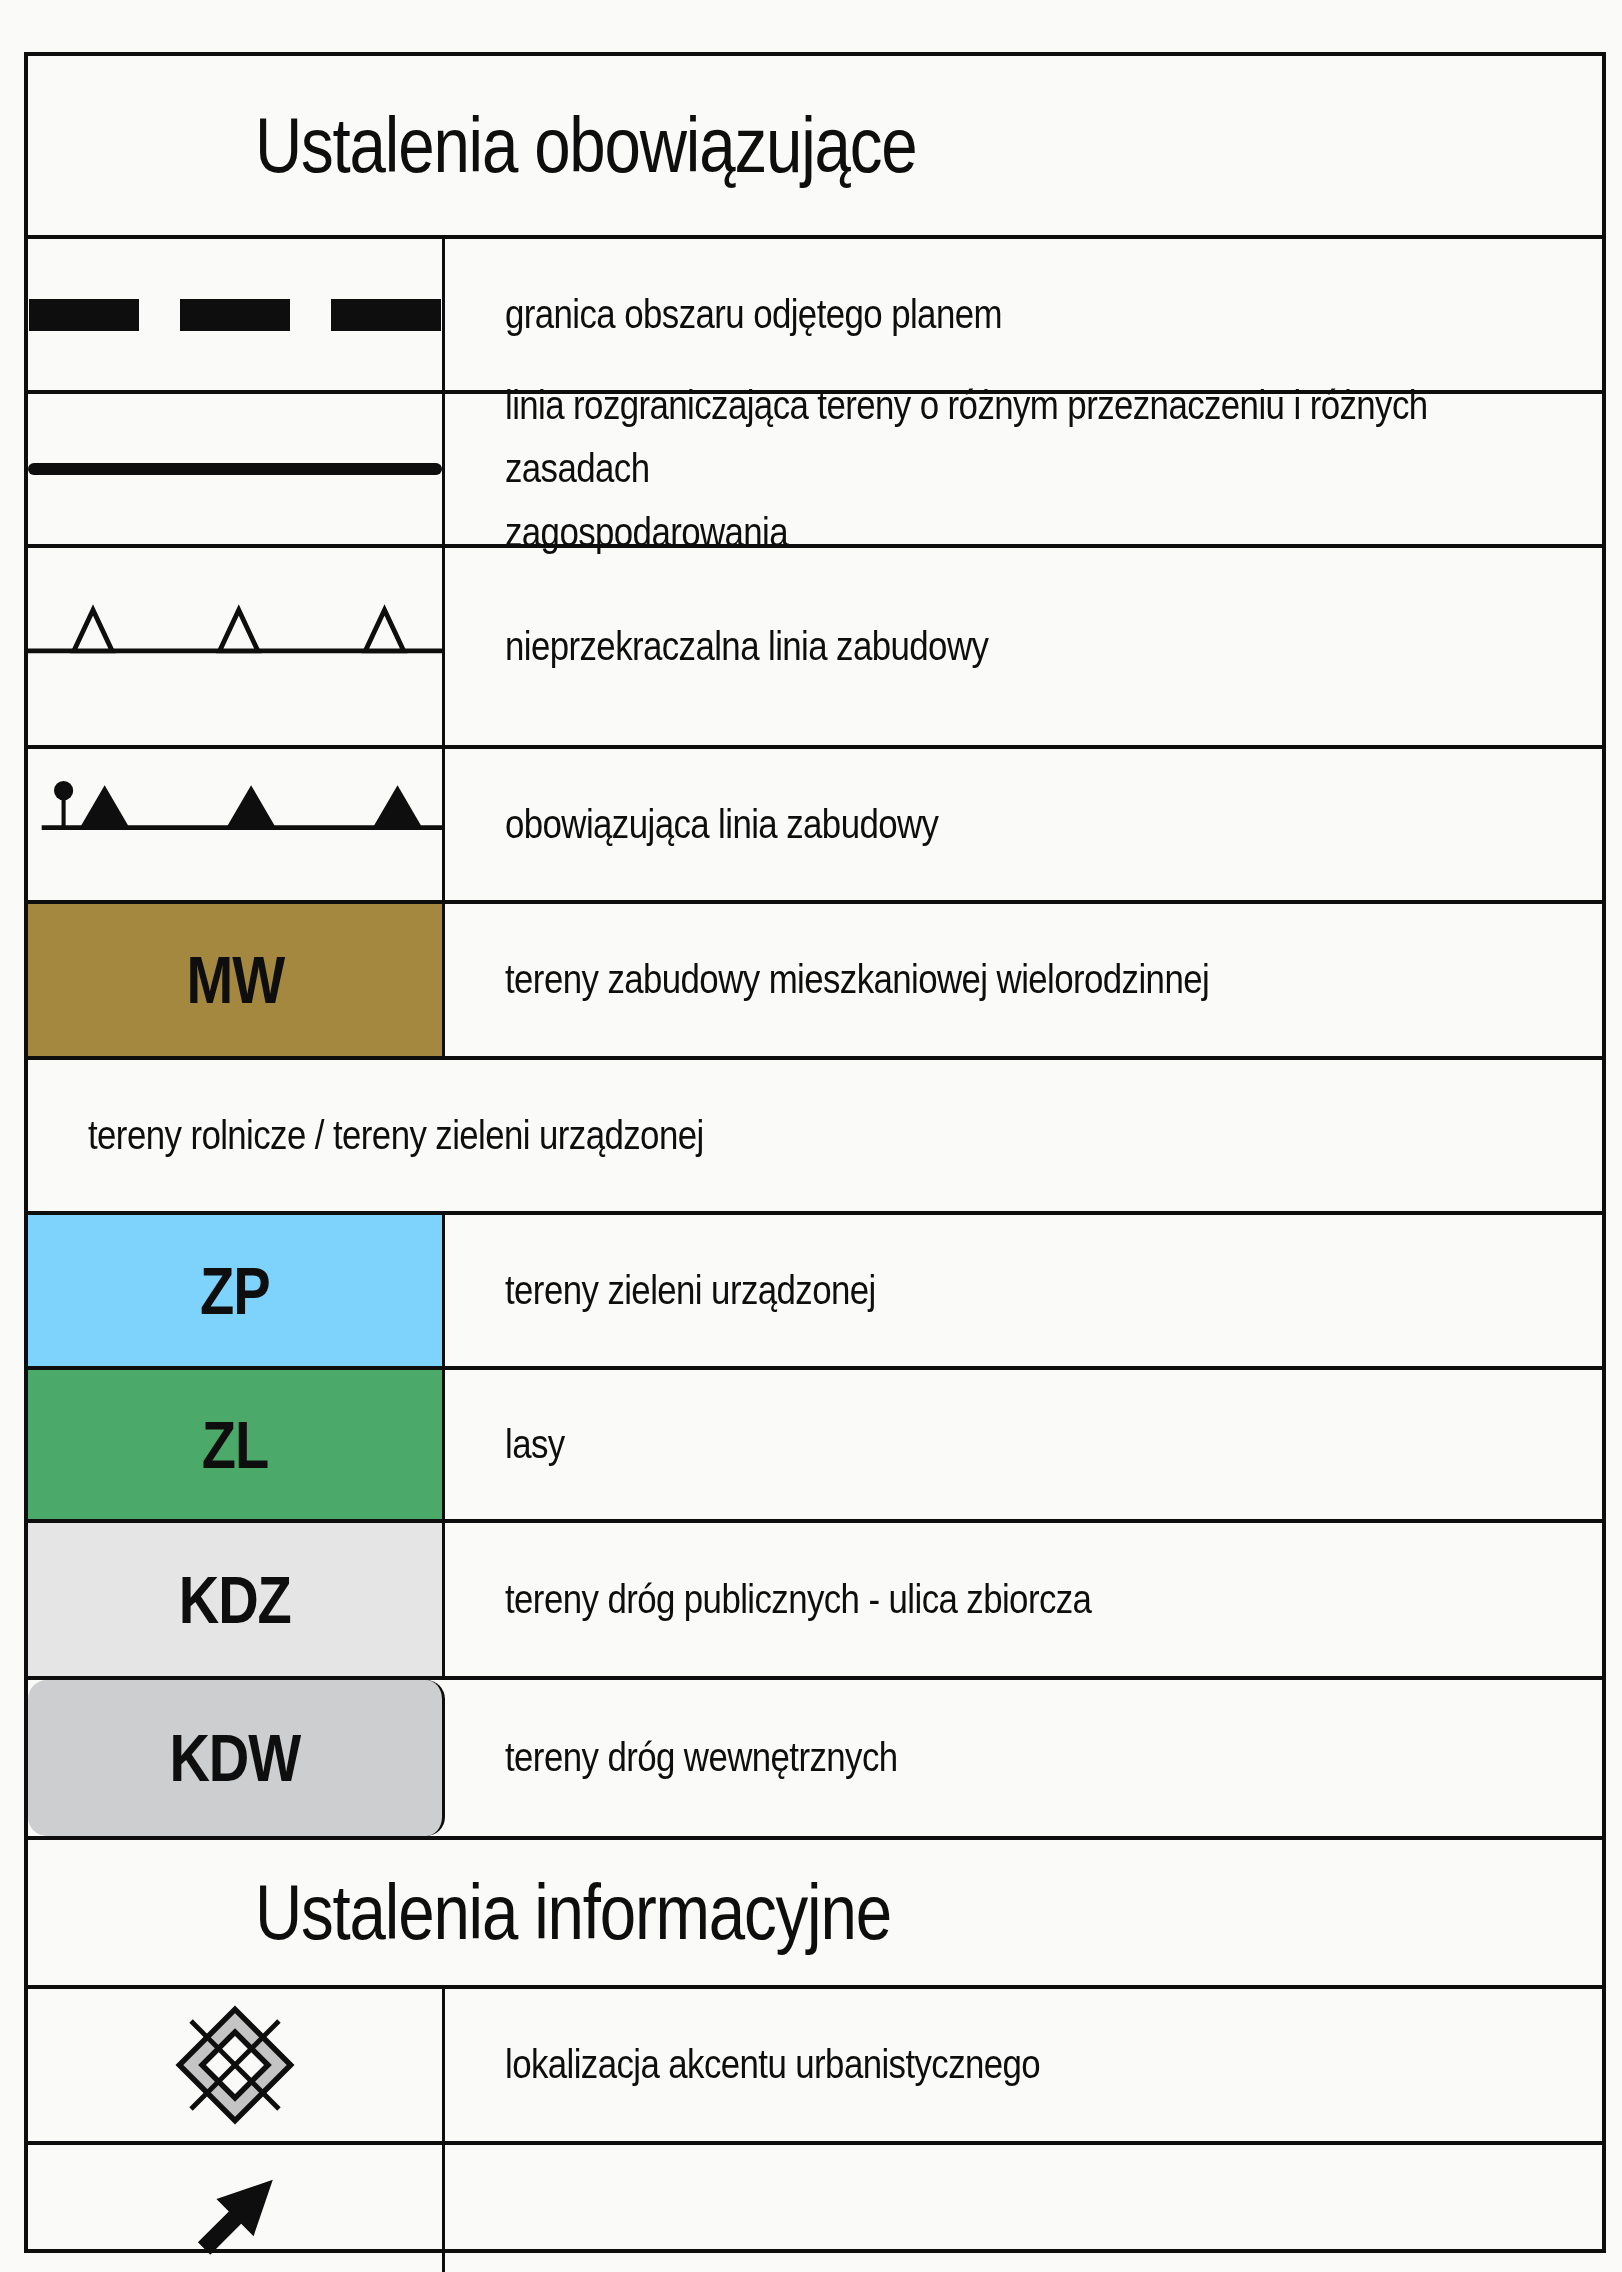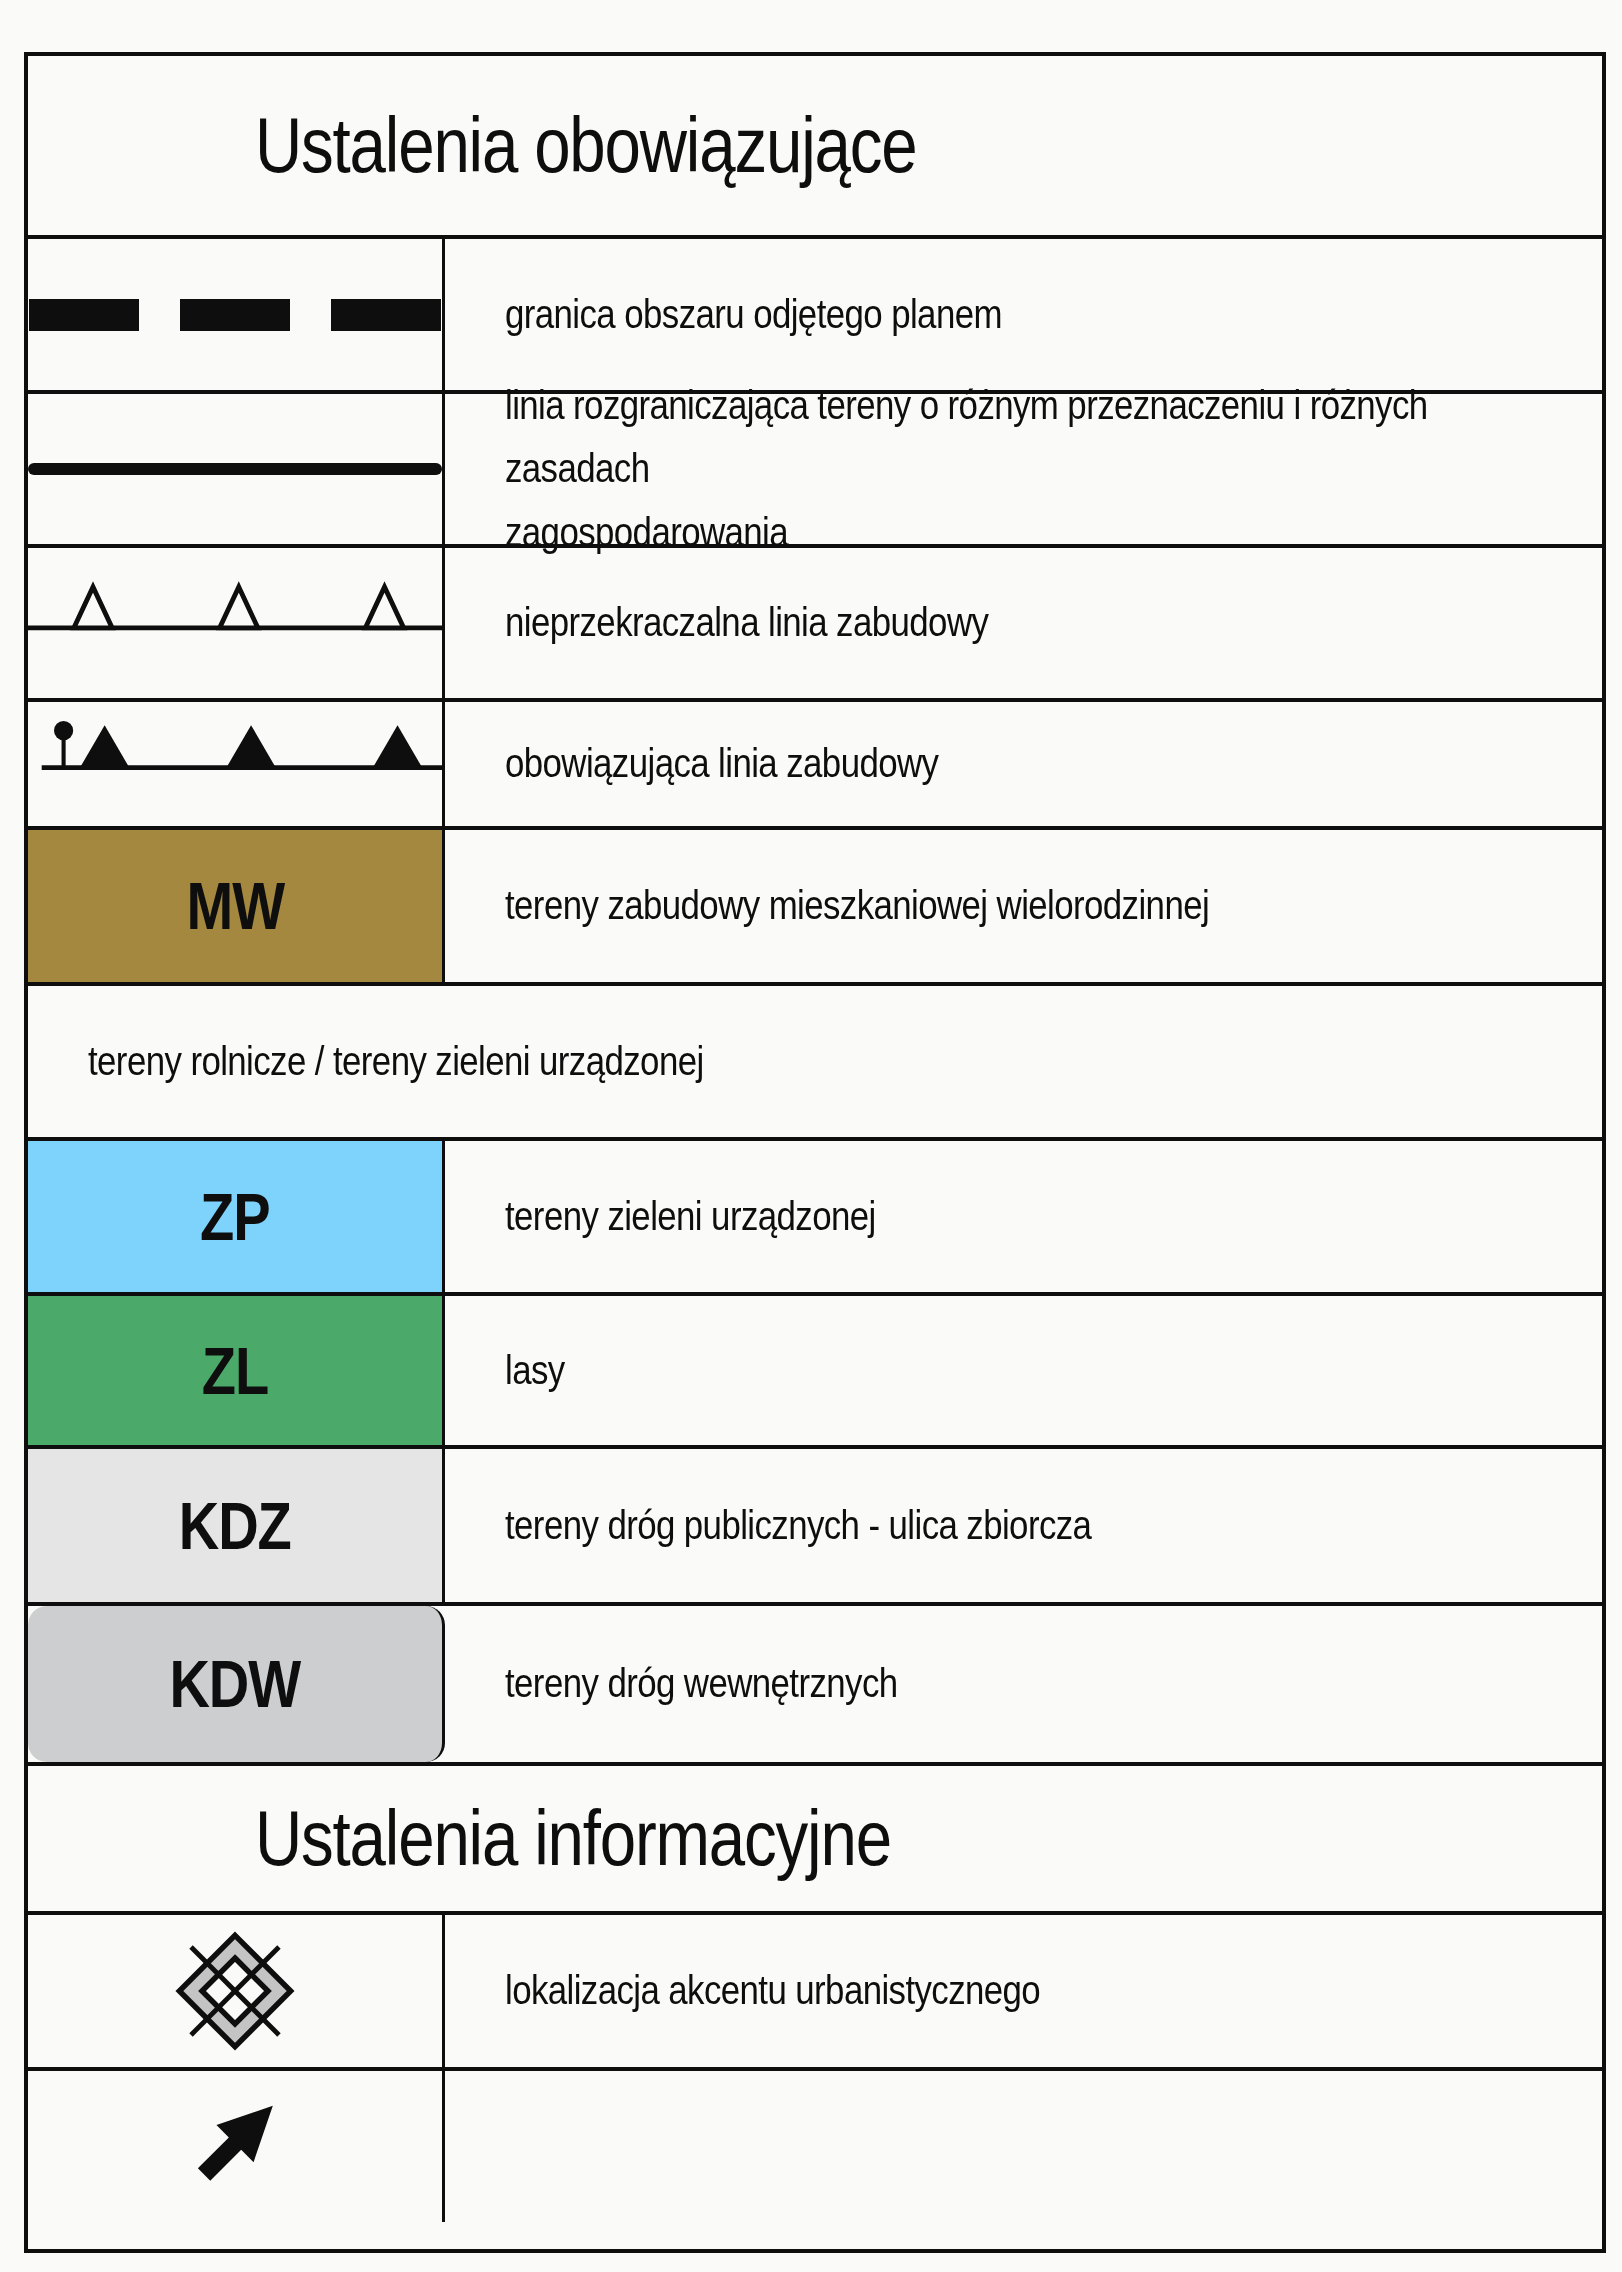--- a/index.html
+++ b/index.html
@@ -66,35 +66,35 @@
   <div class="row" style="height:154px">
     <div class="sym">
       <div class="solid-bar"></div>
     </div>
     <div class="desc">
       <span>linia rozgraniczająca tereny o różnym przeznaczeniu i różnych zasadach
 zagospodarowania</span>
     </div>
   </div>
 
-  <div class="row" style="height:154px">
+  <div class="row" style="height:201px">
     <div class="sym">
       <svg width="417" height="151" viewBox="0 0 605 219">
         <line x1="0" y1="116" x2="605" y2="116" stroke="#0e0e0e" stroke-width="7"></line>
         <polygon points="67,116 123,116 95,56" fill="#fafaf8" stroke="#0e0e0e" stroke-width="7"></polygon>
         <polygon points="280,116 336,116 308,56" fill="#fafaf8" stroke="#0e0e0e" stroke-width="7"></polygon>
         <polygon points="493,116 549,116 521,56" fill="#fafaf8" stroke="#0e0e0e" stroke-width="7"></polygon>
       </svg>
     </div>
     <div class="desc">
       <span>nieprzekraczalna linia zabudowy</span>
     </div>
   </div>
 
-  <div class="row" style="height:128px">
+  <div class="row" style="height:155px">
     <div class="sym">
       <svg width="417" height="151" viewBox="0 0 605 219">
         <line x1="20" y1="114" x2="605" y2="114" stroke="#0e0e0e" stroke-width="7"></line>
         <line x1="52" y1="64" x2="52" y2="114" stroke="#0e0e0e" stroke-width="6"></line>
         <circle cx="52" cy="60" r="14" fill="#0e0e0e"></circle>
         <polygon points="76,114 148,114 112,52" fill="#0e0e0e"></polygon>
         <polygon points="290,114 362,114 326,52" fill="#0e0e0e"></polygon>
         <polygon points="504,114 576,114 540,52" fill="#0e0e0e"></polygon>
       </svg>
     </div>

